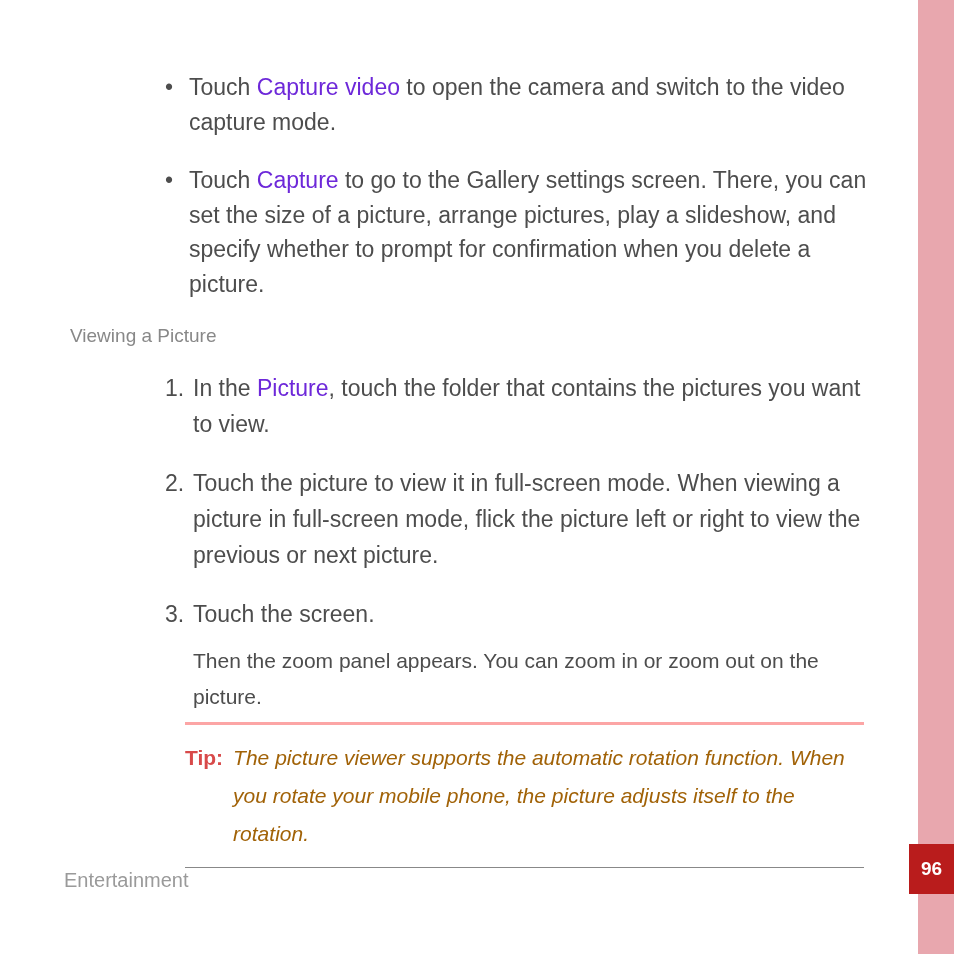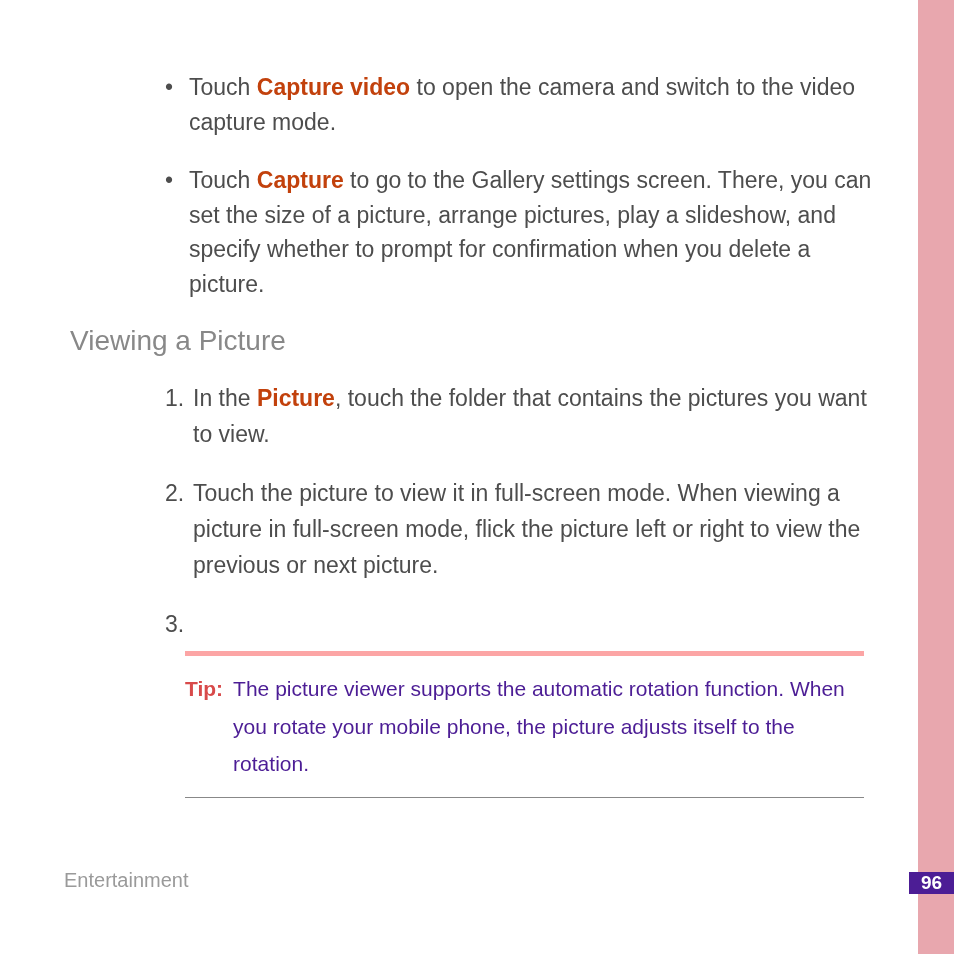--- a/index.html
+++ b/index.html
@@ -38,25 +38,25 @@
   }
   .bullet-mark {
     width: 24px;
     flex-shrink: 0;
     color: #4d4d4d;
   }
   .bullet-text {
     flex: 1;
   }
   strong {
-    font-weight: bold;
-    color: #c2410c;
+    font-weight: normal;
+    color: #6d28d9;
   }
   .section-heading {
-    font-size: 28px;
+    font-size: 19px;
     color: #888888;
     font-weight: normal;
     margin: 16px 0 24px 0;
   }
   .ordered-list {
     margin-left: 95px;
   }
   .ordered-item {
     display: flex;
     margin-bottom: 24px;
@@ -73,46 +73,47 @@
   .sub-note {
     font-size: 21px;
     line-height: 1.7;
     margin-top: 10px;
     margin-left: 0px;
     color: #4d4d4d;
   }
   .tip-box {
     margin-left: 115px;
     margin-right: 10px;
-    border-top: 5px solid #fca5a5;
+    border-top: 3px solid #fca5a5;
     border-bottom: 1px solid #888;
     padding: 14px 0 14px 0;
     font-size: 21px;
     line-height: 1.8;
   }
   .tip-row {
     display: flex;
   }
   .tip-label {
     color: #d84a4a;
     font-weight: bold;
     flex-shrink: 0;
     padding-right: 10px;
   }
   .tip-text {
     flex: 1;
-    color: #4c1d95;
+    color: #a16207;
+    font-style: italic;
   }
   .page-number-tab {
     position: absolute;
     right: 0;
     bottom: 60px;
     width: 45px;
-    height: 22px;
-    background: #4c1d95;
+    height: 50px;
+    background: #b91c1c;
     color: #ffffff;
     font-size: 19px;
     font-weight: bold;
     display: flex;
     align-items: center;
     justify-content: center;
   }
   .footer-label {
     position: absolute;
     left: 64px;
@@ -157,20 +158,22 @@
     <div class="ordered-item">
       <div class="ordered-num">2.</div>
       <div class="ordered-text">
         <span>Touch the picture to view it in full-screen mode. When viewing a picture in full-screen mode, flick the picture left or right to view the previous or next picture.</span>
       </div>
     </div>
 
     <div class="ordered-item" style="margin-bottom:8px;">
       <div class="ordered-num">3.</div>
       <div class="ordered-text">
+        <span>Touch the screen.</span>
+        <div class="sub-note">Then the zoom panel appears. You can zoom in or zoom out on the picture.</div>
       </div>
     </div>
 
   </div>
 
   <div class="tip-box">
     <div class="tip-row">
       <div class="tip-label">Tip:</div>
       <div class="tip-text">The picture viewer supports the automatic rotation function. When you rotate your mobile phone, the picture adjusts itself to the rotation.</div>
     </div>

